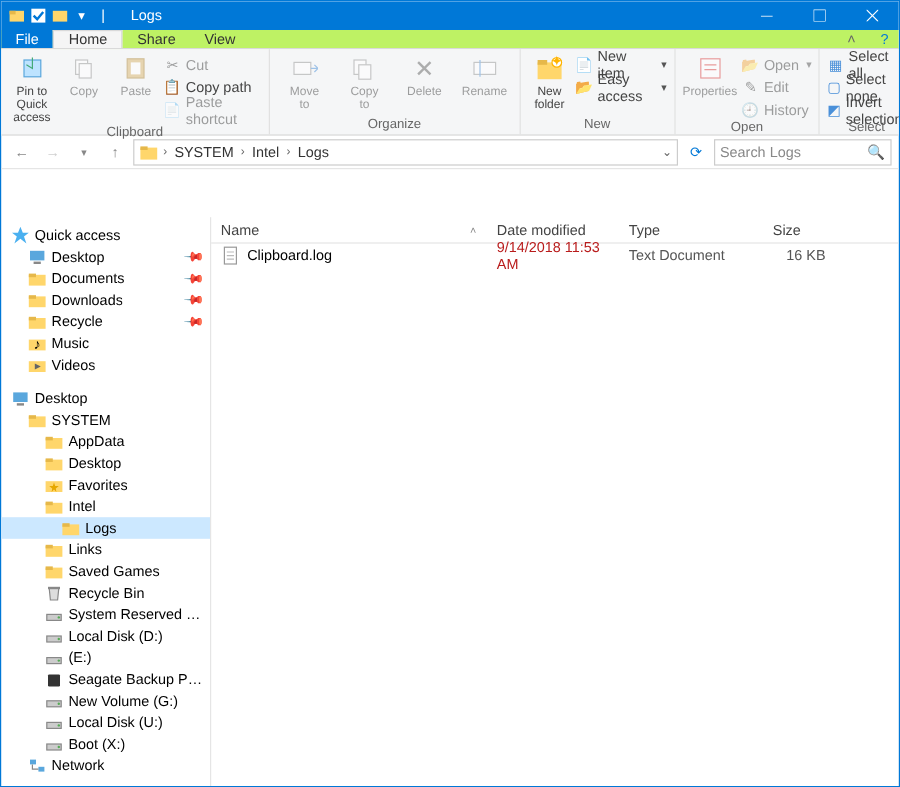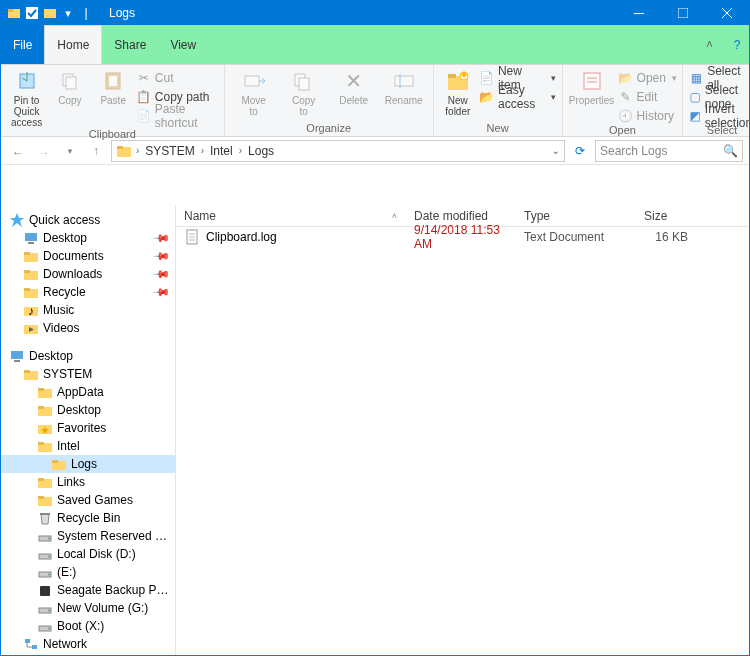--- a/index.html
+++ b/index.html
@@ -2,21 +2,21 @@
 <html><head>
 <meta charset="utf-8">
 <style>
   * { box-sizing: border-box; margin: 0; padding: 0; font-family: "Segoe UI", Tahoma, sans-serif; font-size: 12px; }
   body { width: 750px; height: 656px; background: #fff; overflow: hidden; border: 1px solid #0078d7; }
   .titlebar { height: 24px; background: #0078d7; color: #fff; display: flex; align-items: center; }
   .titlebar .qat { display:flex; align-items:center; gap:4px; padding:0 6px;}
   .titlebar .qat span { width:14px; height:14px; display:inline-flex; align-items:center; justify-content:center;}
   .titlebar .title { margin-left: 10px; flex:1; }
   .titlebar .wbtn { width:44px; height:24px; display:flex; align-items:center; justify-content:center; }
-  .menubar { height:40px; background:#86efac; display:flex; align-items:stretch; border-bottom:1px solid #d9d9d9;text-align:right;}
+  .menubar { height:16px; background:#bef264; display:flex; align-items:stretch; border-bottom:1px solid #d9d9d9;text-align:right;}
   .menubar .tab { padding:0 12px; display:flex; align-items:center; color:#333; }
   .menubar .tab.file { background:#0078d7; color:#fff; }
   .menubar .tab.active { background:#f5f5f5; border:1px solid #d9d9d9; border-bottom:none;}
   .menubar .spacer { flex:1;}
   .menubar .helpq { width:24px; display:flex; align-items:center; justify-content:center; color:#0078d7;}
   .ribbon { height:72px; background:#f5f6f7; border-bottom:1px solid #d9d9d9; display:flex;}
   .group { border-right:1px solid #e1e1e1; padding:2px 6px 0 6px; display:flex; flex-direction:column; justify-content:space-between;}
   .group .items { display:flex; gap:4px; }
   .group .label { text-align:center; color:#666; font-size:11px; padding-bottom:2px;}
   .vbtn { display:flex; flex-direction:column; align-items:center; width:46px; padding-top:2px; gap:2px; color:#444;}
@@ -507,20 +507,29 @@
         </span>
         <span class="lbl">New Volume (G:)</span>
       </div>
       <div class="tnode" style="padding-left: 36px;">
         <span class="ic">
           <svg width="16" height="16">
             <rect x="2" y="8" width="12" height="5" fill="#ccc" stroke="#888"></rect>
             <circle cx="12" cy="10.5" r="1" fill="#5a5"></circle>
           </svg>
         </span>
+        <span class="lbl">Local Disk (U:)</span>
+      </div>
+      <div class="tnode" style="padding-left: 36px;">
+        <span class="ic">
+          <svg width="16" height="16">
+            <rect x="2" y="8" width="12" height="5" fill="#ccc" stroke="#888"></rect>
+            <circle cx="12" cy="10.5" r="1" fill="#5a5"></circle>
+          </svg>
+        </span>
         <span class="lbl">Boot (X:)</span>
       </div>
       <div class="tnode" style="padding-left: 22px;">
         <span class="ic">
           <svg width="16" height="16">
             <rect x="2" y="3" width="5" height="4" fill="#5aa7dd"></rect>
             <rect x="9" y="9" width="5" height="4" fill="#5aa7dd"></rect>
             <path d="M4 7 L4 11 L9 11" stroke="#888" fill="none"></path>
           </svg>
         </span>

